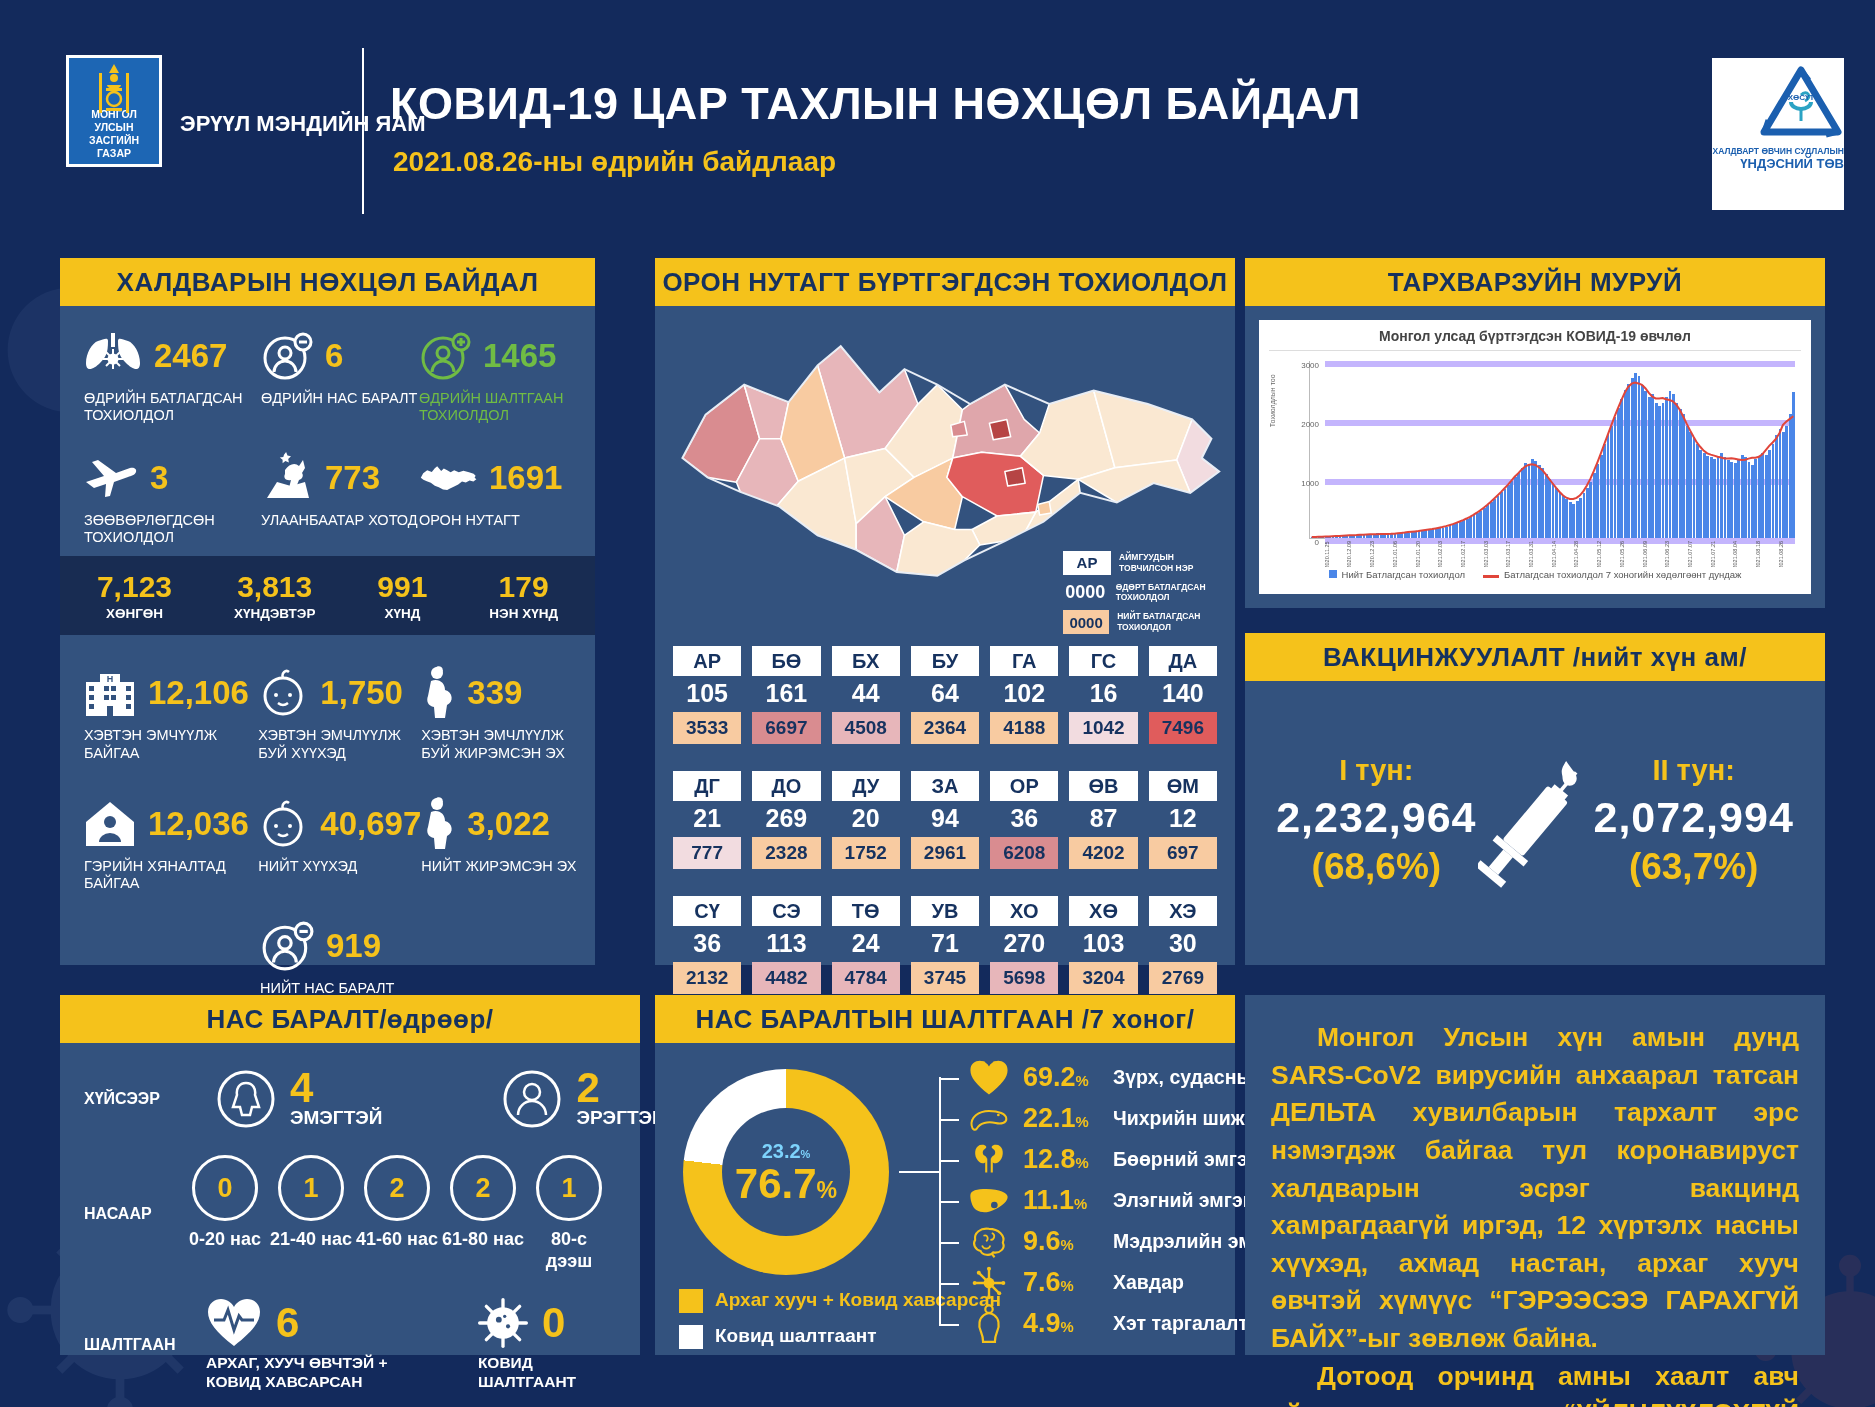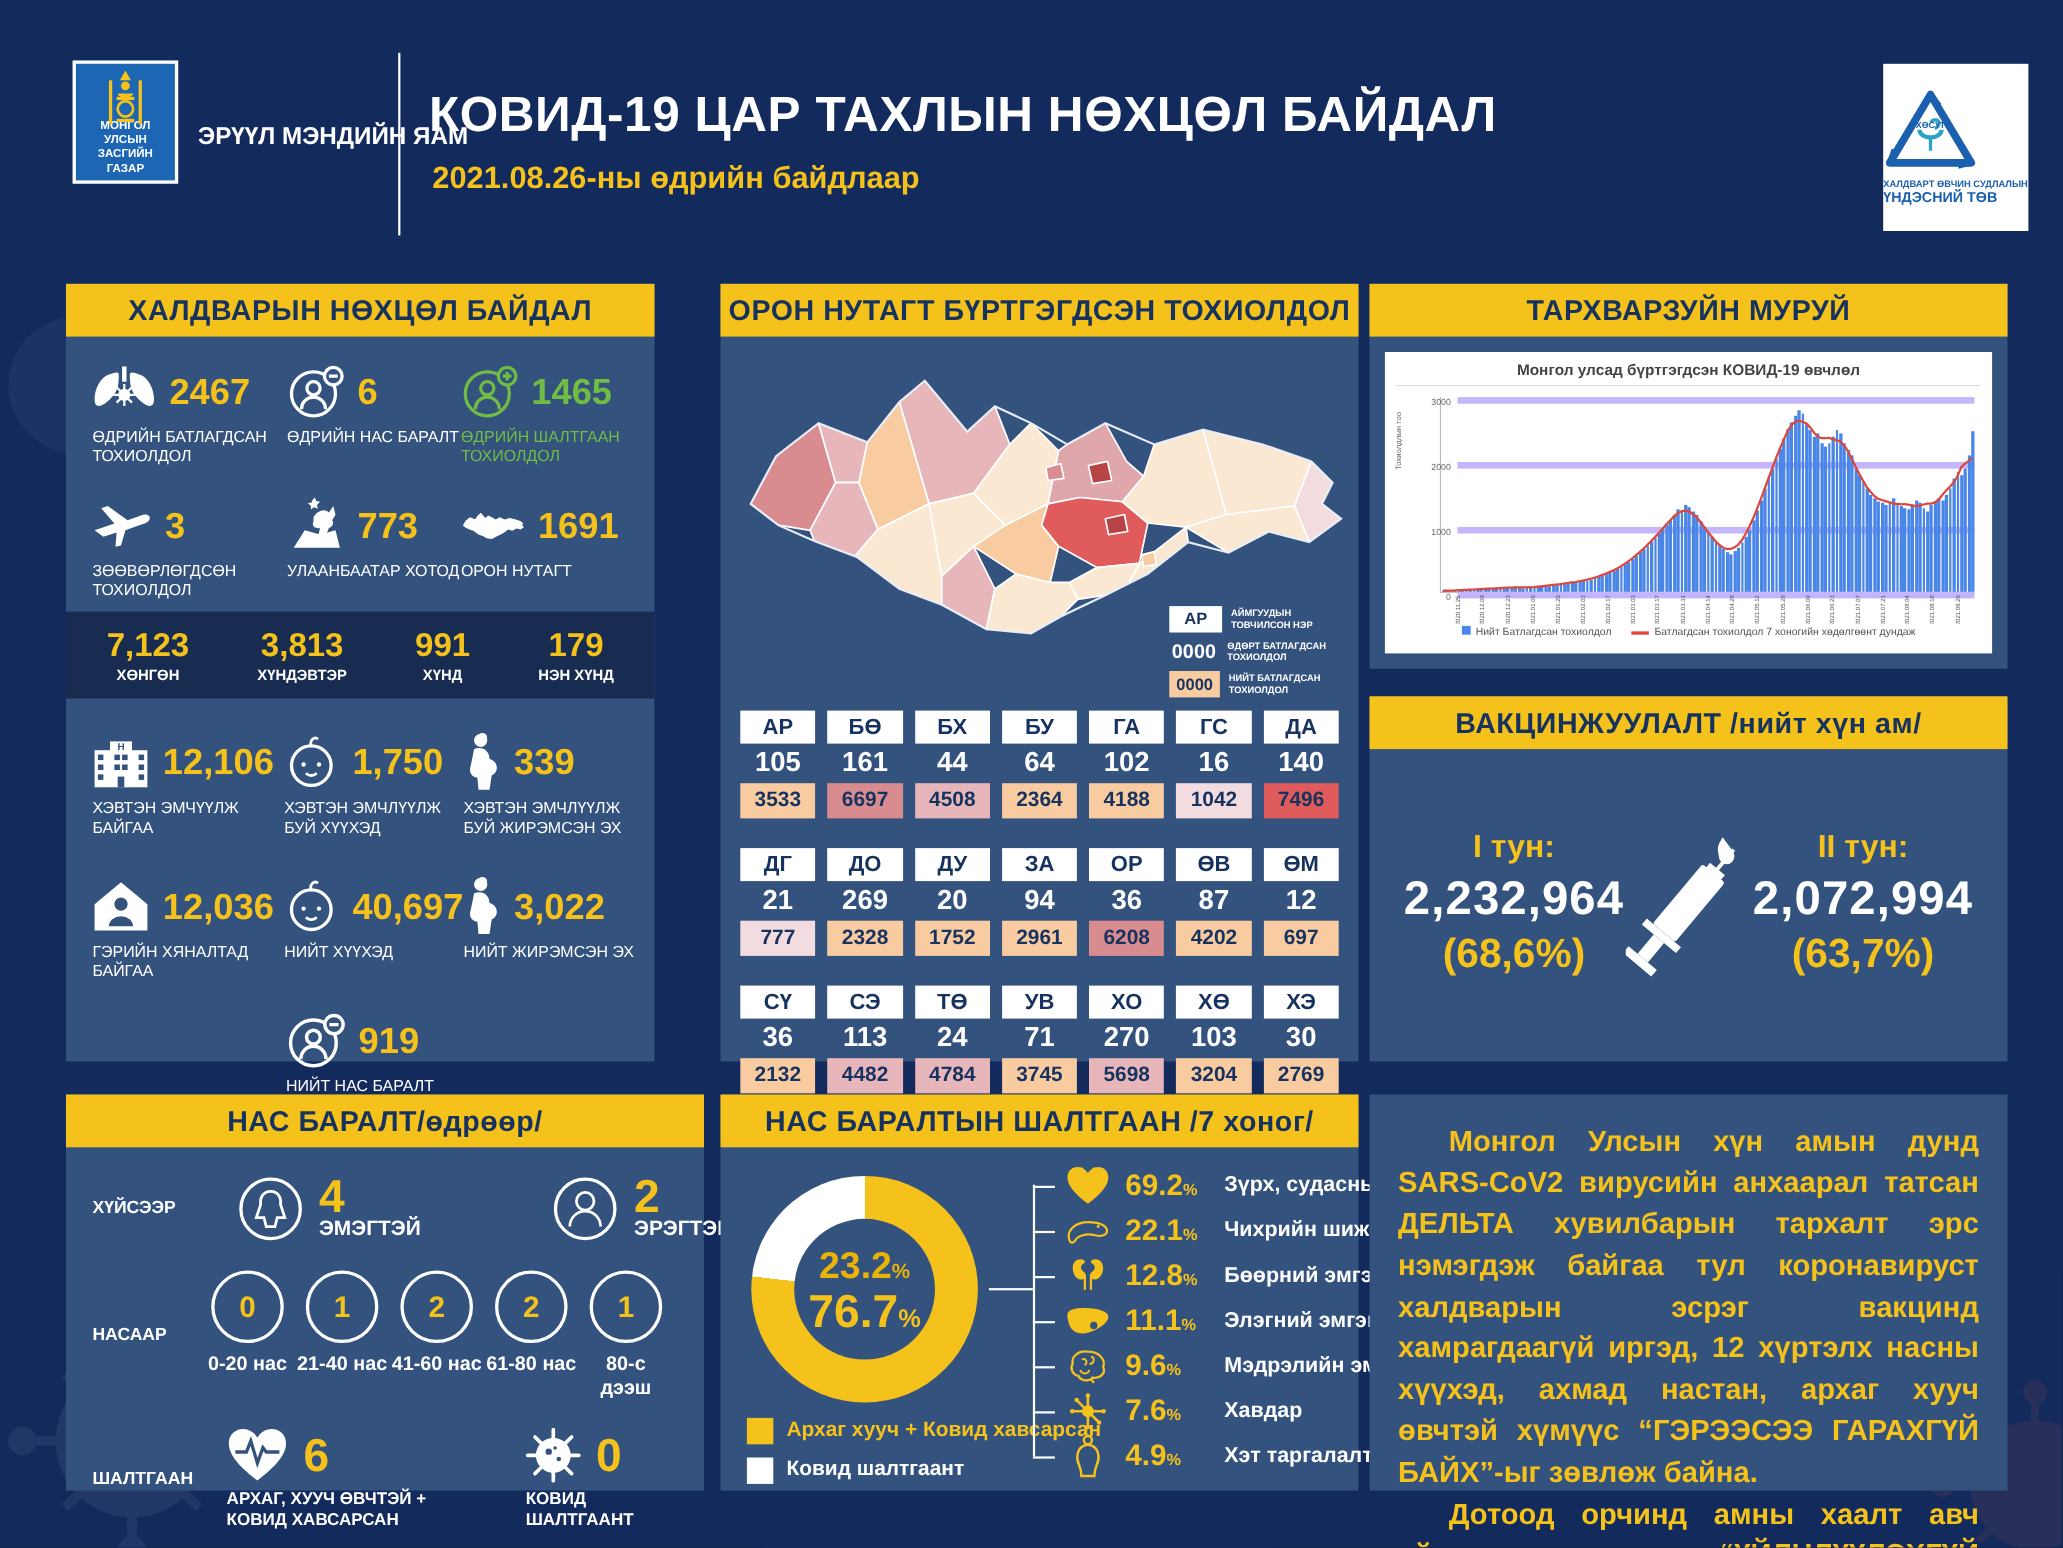--- a/index.html
+++ b/index.html
@@ -13,21 +13,21 @@
   .page{position:relative;width:1875px;height:1407px;background:var(--page);overflow:hidden}
   .deco{position:absolute;pointer-events:none}
   
   .hdr-gov-box{position:absolute;left:66px;top:55px;width:96px;height:112px;background:#1D66B4;border:3px solid #fff;display:flex;flex-direction:column;align-items:center;justify-content:flex-end;padding:4px}
   .hdr-gov-emblem{position:absolute;top:6px;left:50%;transform:translateX(-50%)}
   .hdr-gov-caption{color:#fff;font-weight:bold;font-size:10.5px;text-align:center;line-height:1.25}
   .hdr-ministry{position:absolute;left:180px;top:110px;color:#fff;font-weight:bold;font-size:22px;line-height:1.25}
   .hdr-divider{position:absolute;left:362px;top:48px;width:2px;height:166px;background:#fff}
   .hdr-title{position:absolute;left:390px;top:78px;width:1260px;color:#fff;font-weight:bold;font-size:45px;letter-spacing:.5px}
   .hdr-sub{position:absolute;left:393px;top:146px;color:var(--yellow);font-size:28px;font-weight:bold}
-  .hdr-ncdc{position:absolute;left:1712px;top:58px;width:132px;height:152px;background:#fff;display:flex;flex-direction:column;align-items:flex-start;justify-content:flex-start;padding-top:22px}
+  .hdr-ncdc{position:absolute;left:1712px;top:58px;width:132px;height:152px;background:#fff;display:flex;flex-direction:column;align-items:flex-end;justify-content:flex-start;padding-top:6px}
   .hdr-ncdc-txt{color:#1B5FAF;font-weight:bold;font-size:8.5px;text-align:center;line-height:1.3;margin-top:2px}
   .hdr-ncdc-txt2{color:#1B5FAF;font-weight:bold;font-size:13px;text-align:center;line-height:1.1}
   
   .panel{position:absolute;background:var(--panel)}
   .ptitle{height:48px;background:var(--yellow);display:flex;align-items:center;justify-content:center;
           color:var(--navy);font-weight:bold;font-size:26px;letter-spacing:.5px}
   
   .stats-grid{display:grid;grid-template-columns:1.12fr 1fr 1fr;padding:22px 18px 10px 24px;row-gap:26px}
   .stat-top{display:flex;align-items:center;gap:12px;min-height:56px}
   .stat-val{font-size:33px;font-weight:bold;color:var(--yellow)}
@@ -92,21 +92,21 @@
   .age-circle{width:66px;height:66px;border:3px solid #fff;border-radius:50%;display:flex;align-items:center;justify-content:center;margin:0 auto;color:var(--yellow);font-weight:bold;font-size:27px}
   .age-lbl{color:#fff;font-weight:bold;font-size:18px;margin-top:8px;line-height:1.2}
   .dd-causes{display:flex;gap:70px;padding-left:30px}
   .dd-c{display:flex;flex-direction:column}
   .dd-c-top{display:flex;align-items:center;gap:14px}
   .dd-c-lbl{color:#fff;font-weight:bold;font-size:15.5px;margin-top:6px;line-height:1.2;max-width:230px}
   
   .dc-body{position:relative;height:312px}
   .donut{position:absolute;left:28px;top:26px;width:206px;height:206px;border-radius:50%;display:flex;align-items:center;justify-content:center}
   .donut-hole{width:128px;height:128px;border-radius:50%;background:var(--panel);display:flex;flex-direction:column;align-items:center;justify-content:center}
-  .dh-white{color:#eab308;font-weight:bold;font-size:34px}
+  .dh-white{color:#7dd3fc;font-weight:bold;font-size:20px}
   .dh-yellow{color:var(--yellow);font-weight:bold;font-size:42px;line-height:1}
   .pct-sm{font-size:.55em}
   .dc-leg{position:absolute;left:24px;top:246px}
   .dc-leg-row{display:flex;align-items:flex-start;gap:12px;margin-bottom:12px}
   .dc-sw{width:24px;height:24px;flex:0 0 auto}
   .dc-sw.y{background:var(--yellow)} .dc-sw.w{background:#fff}
   .dc-leg-txt{font-weight:bold;font-size:19px;line-height:1.2}
   .dc-leg-txt.y{color:var(--yellow)} .dc-leg-txt.w{color:#fff}
   .causes{position:absolute;left:312px;top:14px;right:14px}
   .cause{position:relative;display:flex;align-items:center;gap:12px;height:41px}

